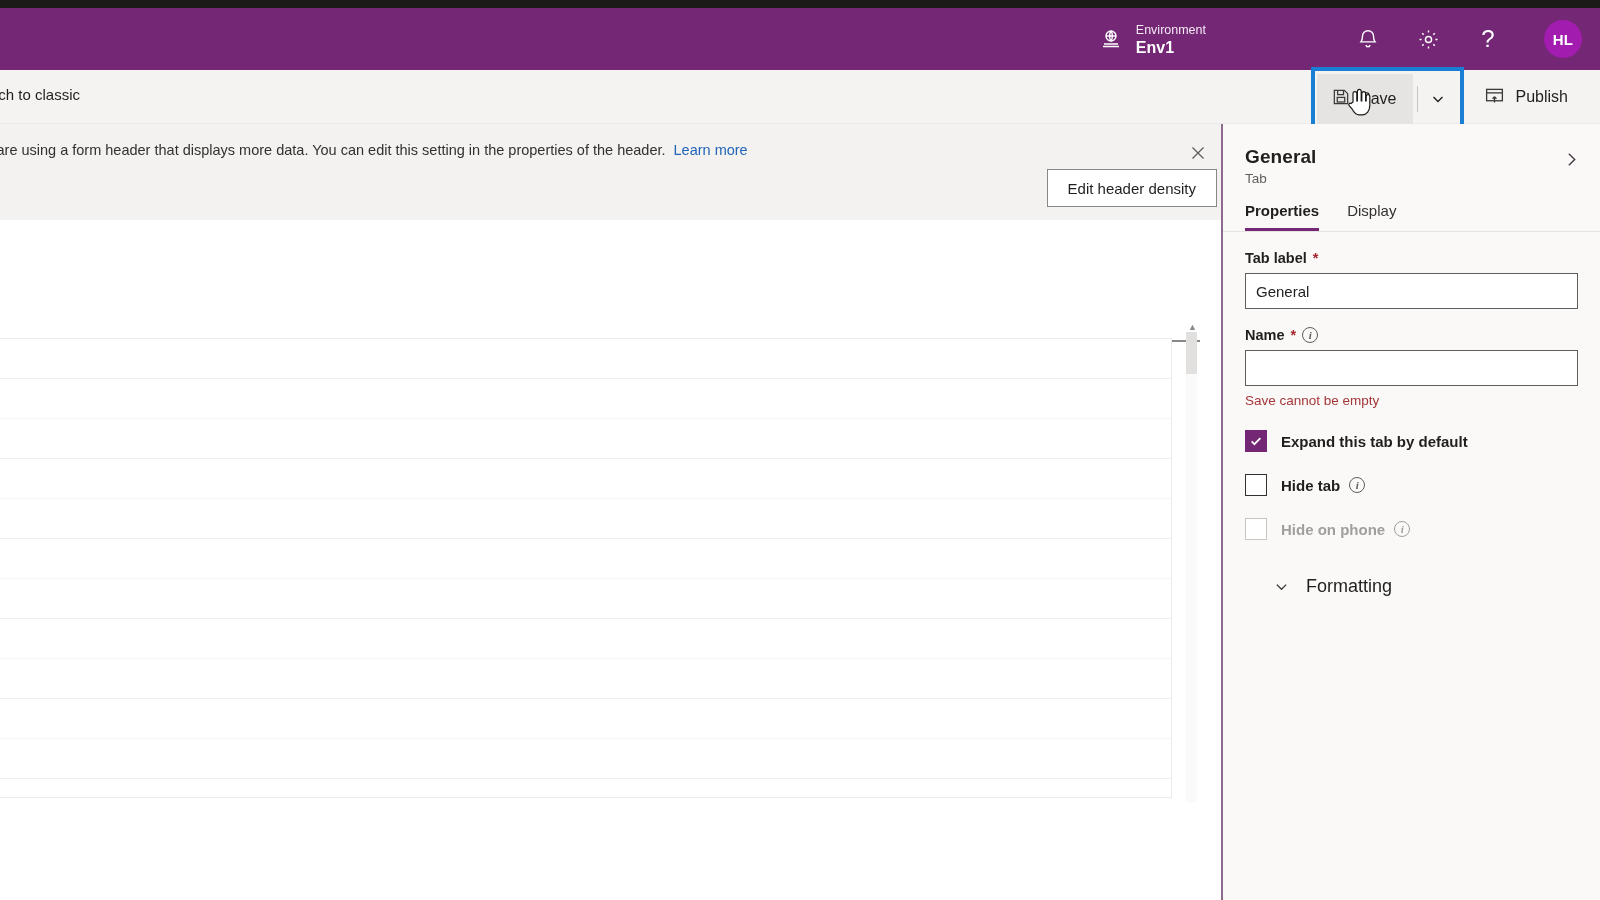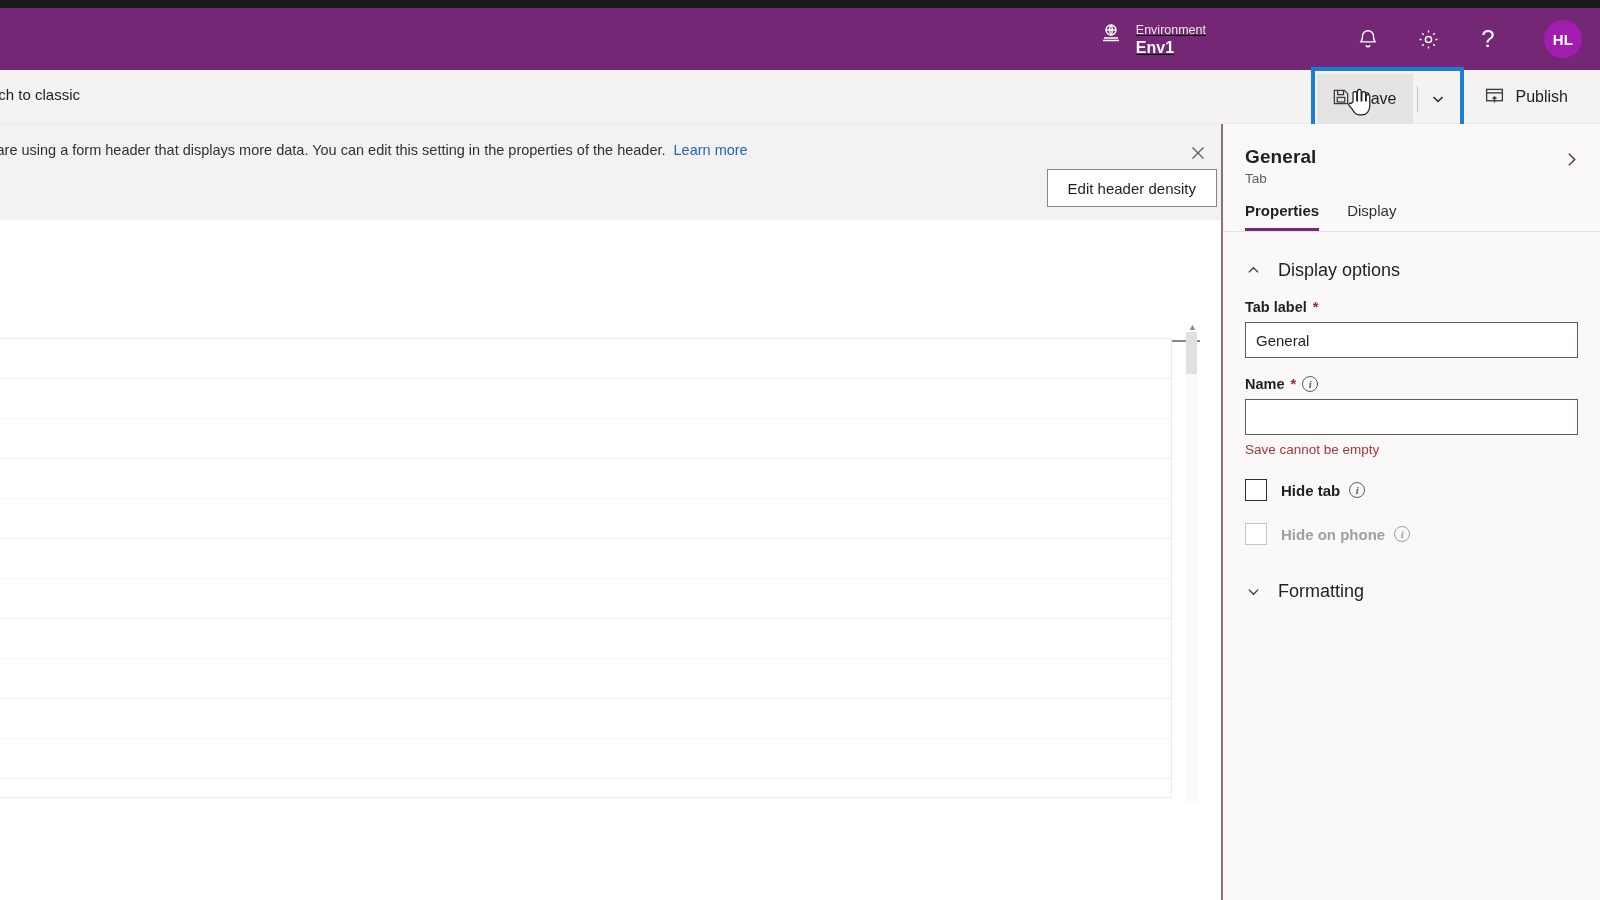--- a/index.html
+++ b/index.html
@@ -17,21 +17,21 @@
     background: #1b1a19;
   }
 
   
   .appbar {
     position: absolute; left: 0; top: 8px; width: 1600px; height: 62px;
     background: #742774;
     display: flex; align-items: center; justify-content: flex-end;
     padding-right: 18px;
   }
-  .env-block { display: flex; gap: 12px; margin-right: 150px; text-decoration: underline; }
+  .env-block { display: flex; align-items: center; gap: 12px; margin-right: 150px; }
   .env-icon { width: 26px; height: 26px; color: #fff; display:flex; align-items:center; justify-content:center; }
   .env-text { line-height: 1.18; }
   .env-label { font-size: 12.5px; color: #f3e8f3; }
   .env-name { font-size: 16px; color: #ffffff; font-weight: 600; }
 
   .appbar-icons { display: flex; align-items: center; gap: 36px; }
   .ab-icon { width: 24px; height: 24px; color: #ffffff; display:flex; align-items:center; justify-content:center; cursor:pointer; }
   .ab-icon svg { display:block; }
   .qmark { font-size: 24px; color:#fff; font-weight: 400; line-height: 1; }
   .avatar {
@@ -335,47 +335,49 @@
         </svg>
       </span>
     </div>
 
     <div class="tabs">
       <div class="tab active">Properties</div>
       <div class="tab">Display</div>
     </div>
     <div class="tabs-underline"></div>
 
-    <div class="section-head">
-      <span class="section-chev">
-        <svg width="15" height="15" viewBox="0 0 16 16" fill="none" stroke="currentColor" stroke-width="1.4">
-          <path d="M3 10l5-5 5 5"></path>
-        </svg>
-      </span>
-      <span class="section-title">Display options</span>
-    </div>
 
     <div class="field">
       <div class="field-label">
         <span>Tab label</span>
         <span class="req">*</span>
       </div>
       <input class="text-input" type="text" value="General" style="">
     </div>
 
     <div class="field">
       <div class="field-label">
         <span>Name</span>
         <span class="req">*</span>
         <span class="info-icon">i</span>
       </div>
       <input class="text-input" type="text" value="" style="">
       <div class="err-msg">Save cannot be empty</div>
     </div>
 
+    <div class="check-row">
+      <span class="cbox checked">
+        <svg width="14" height="14" viewBox="0 0 16 16" fill="none" stroke="#ffffff" stroke-width="2">
+          <path d="M3 8.4l3.2 3.2L13 4.8"></path>
+        </svg>
+      </span>
+      <span class="check-label">
+        <span>Expand this tab by default</span>
+      </span>
+    </div>
 
     <div class="check-row">
       <span class="cbox">
         
       </span>
       <span class="check-label">
         <span>Hide tab</span>
         <span class="info-icon">i</span>
       </span>
     </div>
@@ -383,21 +385,21 @@
     <div class="check-row disabled">
       <span class="cbox disabled">
         
       </span>
       <span class="check-label">
         <span>Hide on phone</span>
         <span class="info-icon">i</span>
       </span>
     </div>
 
-    <div class="section-head" style="padding-top:36px;">
+    <div class="section-head" style="padding-top:36px;margin-left:28px;">
       <span class="section-chev">
         <svg width="15" height="15" viewBox="0 0 16 16" fill="none" stroke="currentColor" stroke-width="1.4">
           <path d="M3 6l5 5 5-5"></path>
         </svg>
       </span>
       <span class="section-title">Formatting</span>
     </div>
   </div>
 
 </div>

